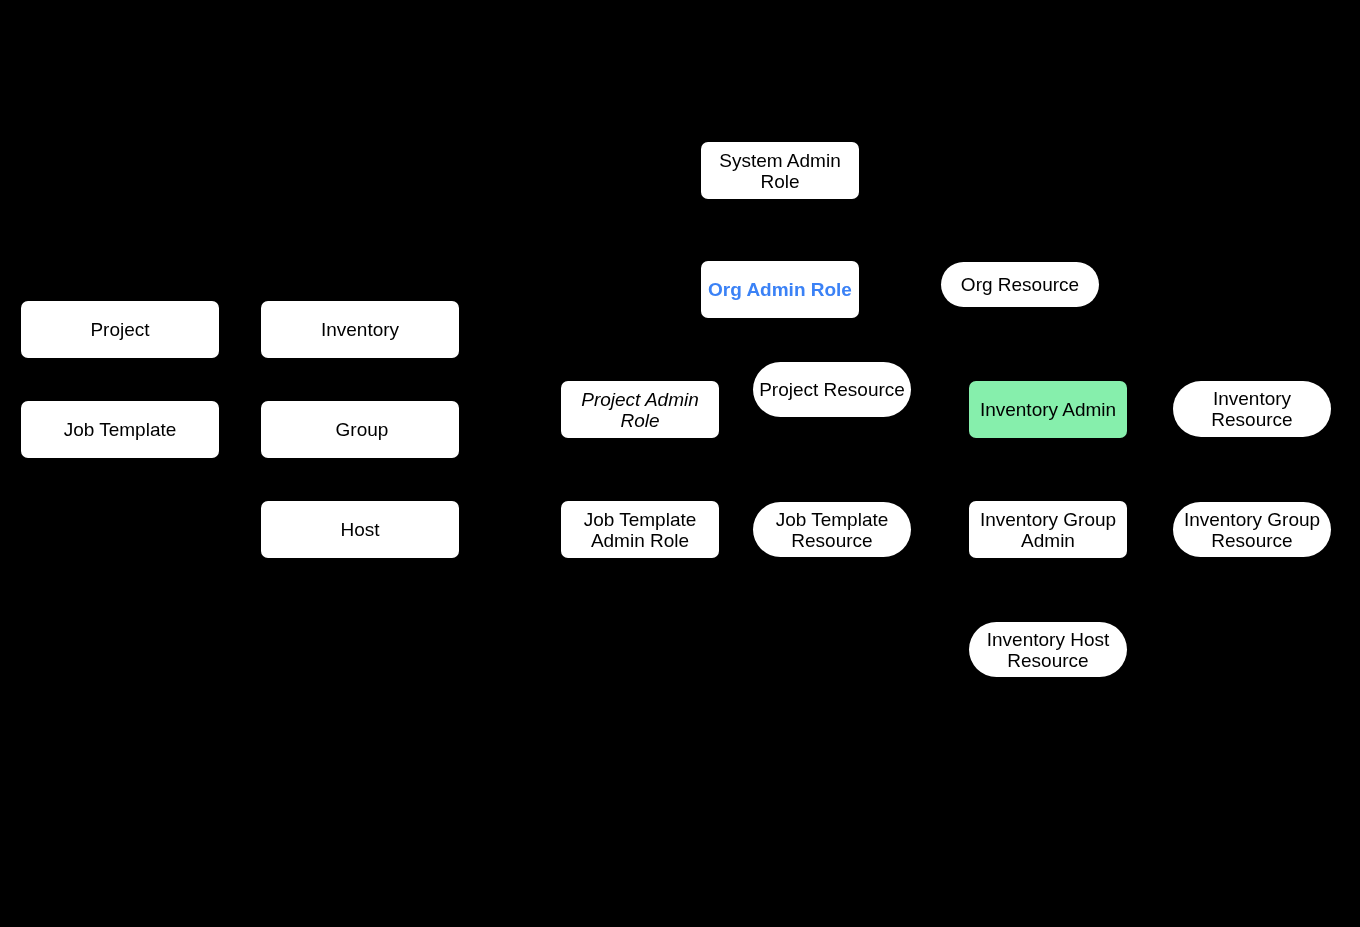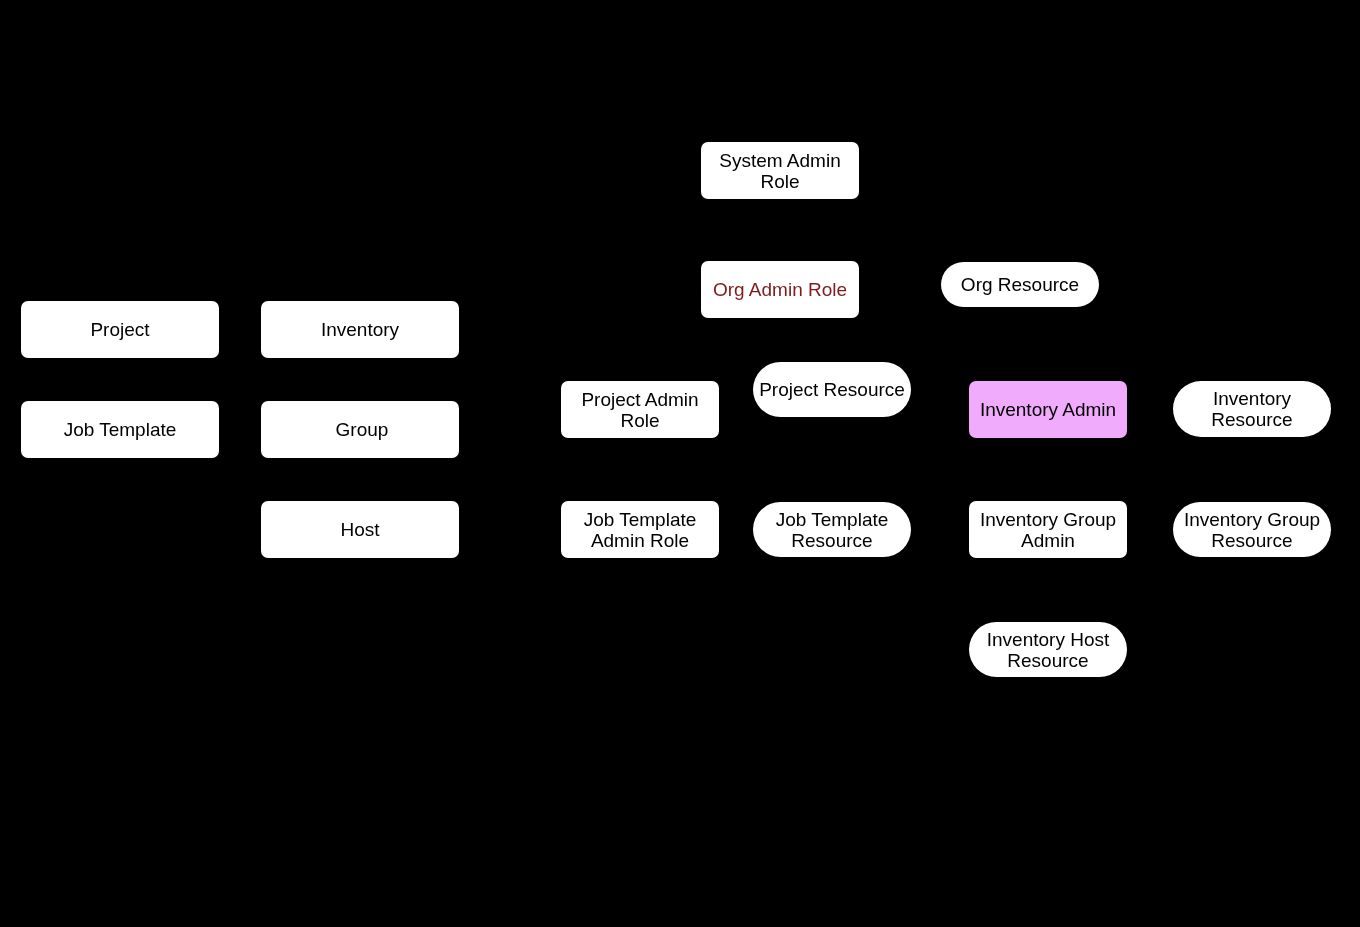--- a/index.html
+++ b/index.html
@@ -44,26 +44,26 @@
 <body>
 
 <div id="diagram-canvas" style="background: rgb(0, 0, 0);">
     <div class="node rect" style="left: 21px; top: 301px; width: 198px; height: 57px; background: rgb(255, 255, 255); color: rgb(0, 0, 0);"><span>Project</span></div>
     <div class="node rect" style="left: 261px; top: 301px; width: 198px; height: 57px; background: rgb(255, 255, 255); color: rgb(0, 0, 0);"><span>Inventory</span></div>
     <div class="node rect" style="left: 21px; top: 401px; width: 198px; height: 57px; background: rgb(255, 255, 255); color: rgb(0, 0, 0);"><span>Job Template</span></div>
     <div class="node rect" style="left: 261px; top: 401px; width: 198px; height: 57px; background: rgb(255, 255, 255); color: rgb(0, 0, 0); padding-left: 10px;"><span>Group</span></div>
     <div class="node rect" style="left: 261px; top: 501px; width: 198px; height: 57px; background: rgb(255, 255, 255); color: rgb(0, 0, 0);"><span>Host</span></div>
     <div class="node rect" style="left: 701px; top: 142px; width: 158px; height: 57px; background: rgb(255, 255, 255); color: rgb(0, 0, 0);"><span>System Admin
 Role</span></div>
-    <div class="node rect" style="left: 701px; top: 261px; width: 158px; height: 57px; background: rgb(255, 255, 255); color: #7f1d1d;"><span>Org Admin Role</span></div>
+    <div class="node rect" style="left: 701px; top: 261px; width: 158px; height: 57px; background: rgb(255, 255, 255); color: #3b82f6; font-weight: bold;"><span>Org Admin Role</span></div>
     <div class="node pill" style="left: 941px; top: 262px; width: 158px; height: 45px; background: rgb(255, 255, 255); color: rgb(0, 0, 0);"><span>Org Resource</span></div>
-    <div class="node rect" style="left: 561px; top: 381px; width: 158px; height: 57px; background: rgb(255, 255, 255); color: rgb(0, 0, 0);"><span>Project Admin
+    <div class="node rect" style="left: 561px; top: 381px; width: 158px; height: 57px; background: rgb(255, 255, 255); color: rgb(0, 0, 0); font-style: italic;"><span>Project Admin
 Role</span></div>
     <div class="node pill" style="left: 753px; top: 362px; width: 158px; height: 55px; background: rgb(255, 255, 255); color: rgb(0, 0, 0);"><span>Project Resource</span></div>
-    <div class="node rect" style="left: 969px; top: 381px; width: 158px; height: 57px; background: #f0abfc; color: rgb(0, 0, 0);"><span>Inventory Admin</span></div>
+    <div class="node rect" style="left: 969px; top: 381px; width: 158px; height: 57px; background: #86efac; color: rgb(0, 0, 0);"><span>Inventory Admin</span></div>
     <div class="node pill" style="left: 1173px; top: 381px; width: 158px; height: 56px; background: rgb(255, 255, 255); color: rgb(0, 0, 0);"><span>Inventory
 Resource</span></div>
     <div class="node rect" style="left: 561px; top: 501px; width: 158px; height: 57px; background: rgb(255, 255, 255); color: rgb(0, 0, 0);"><span>Job Template
 Admin Role</span></div>
     <div class="node pill" style="left: 753px; top: 502px; width: 158px; height: 55px; background: rgb(255, 255, 255); color: rgb(0, 0, 0);"><span>Job Template
 Resource</span></div>
     <div class="node rect" style="left: 969px; top: 501px; width: 158px; height: 57px; background: rgb(255, 255, 255); color: rgb(0, 0, 0);"><span>Inventory Group
 Admin</span></div>
     <div class="node pill" style="left: 1173px; top: 502px; width: 158px; height: 55px; background: rgb(255, 255, 255); color: rgb(0, 0, 0);"><span>Inventory Group
 Resource</span></div>

